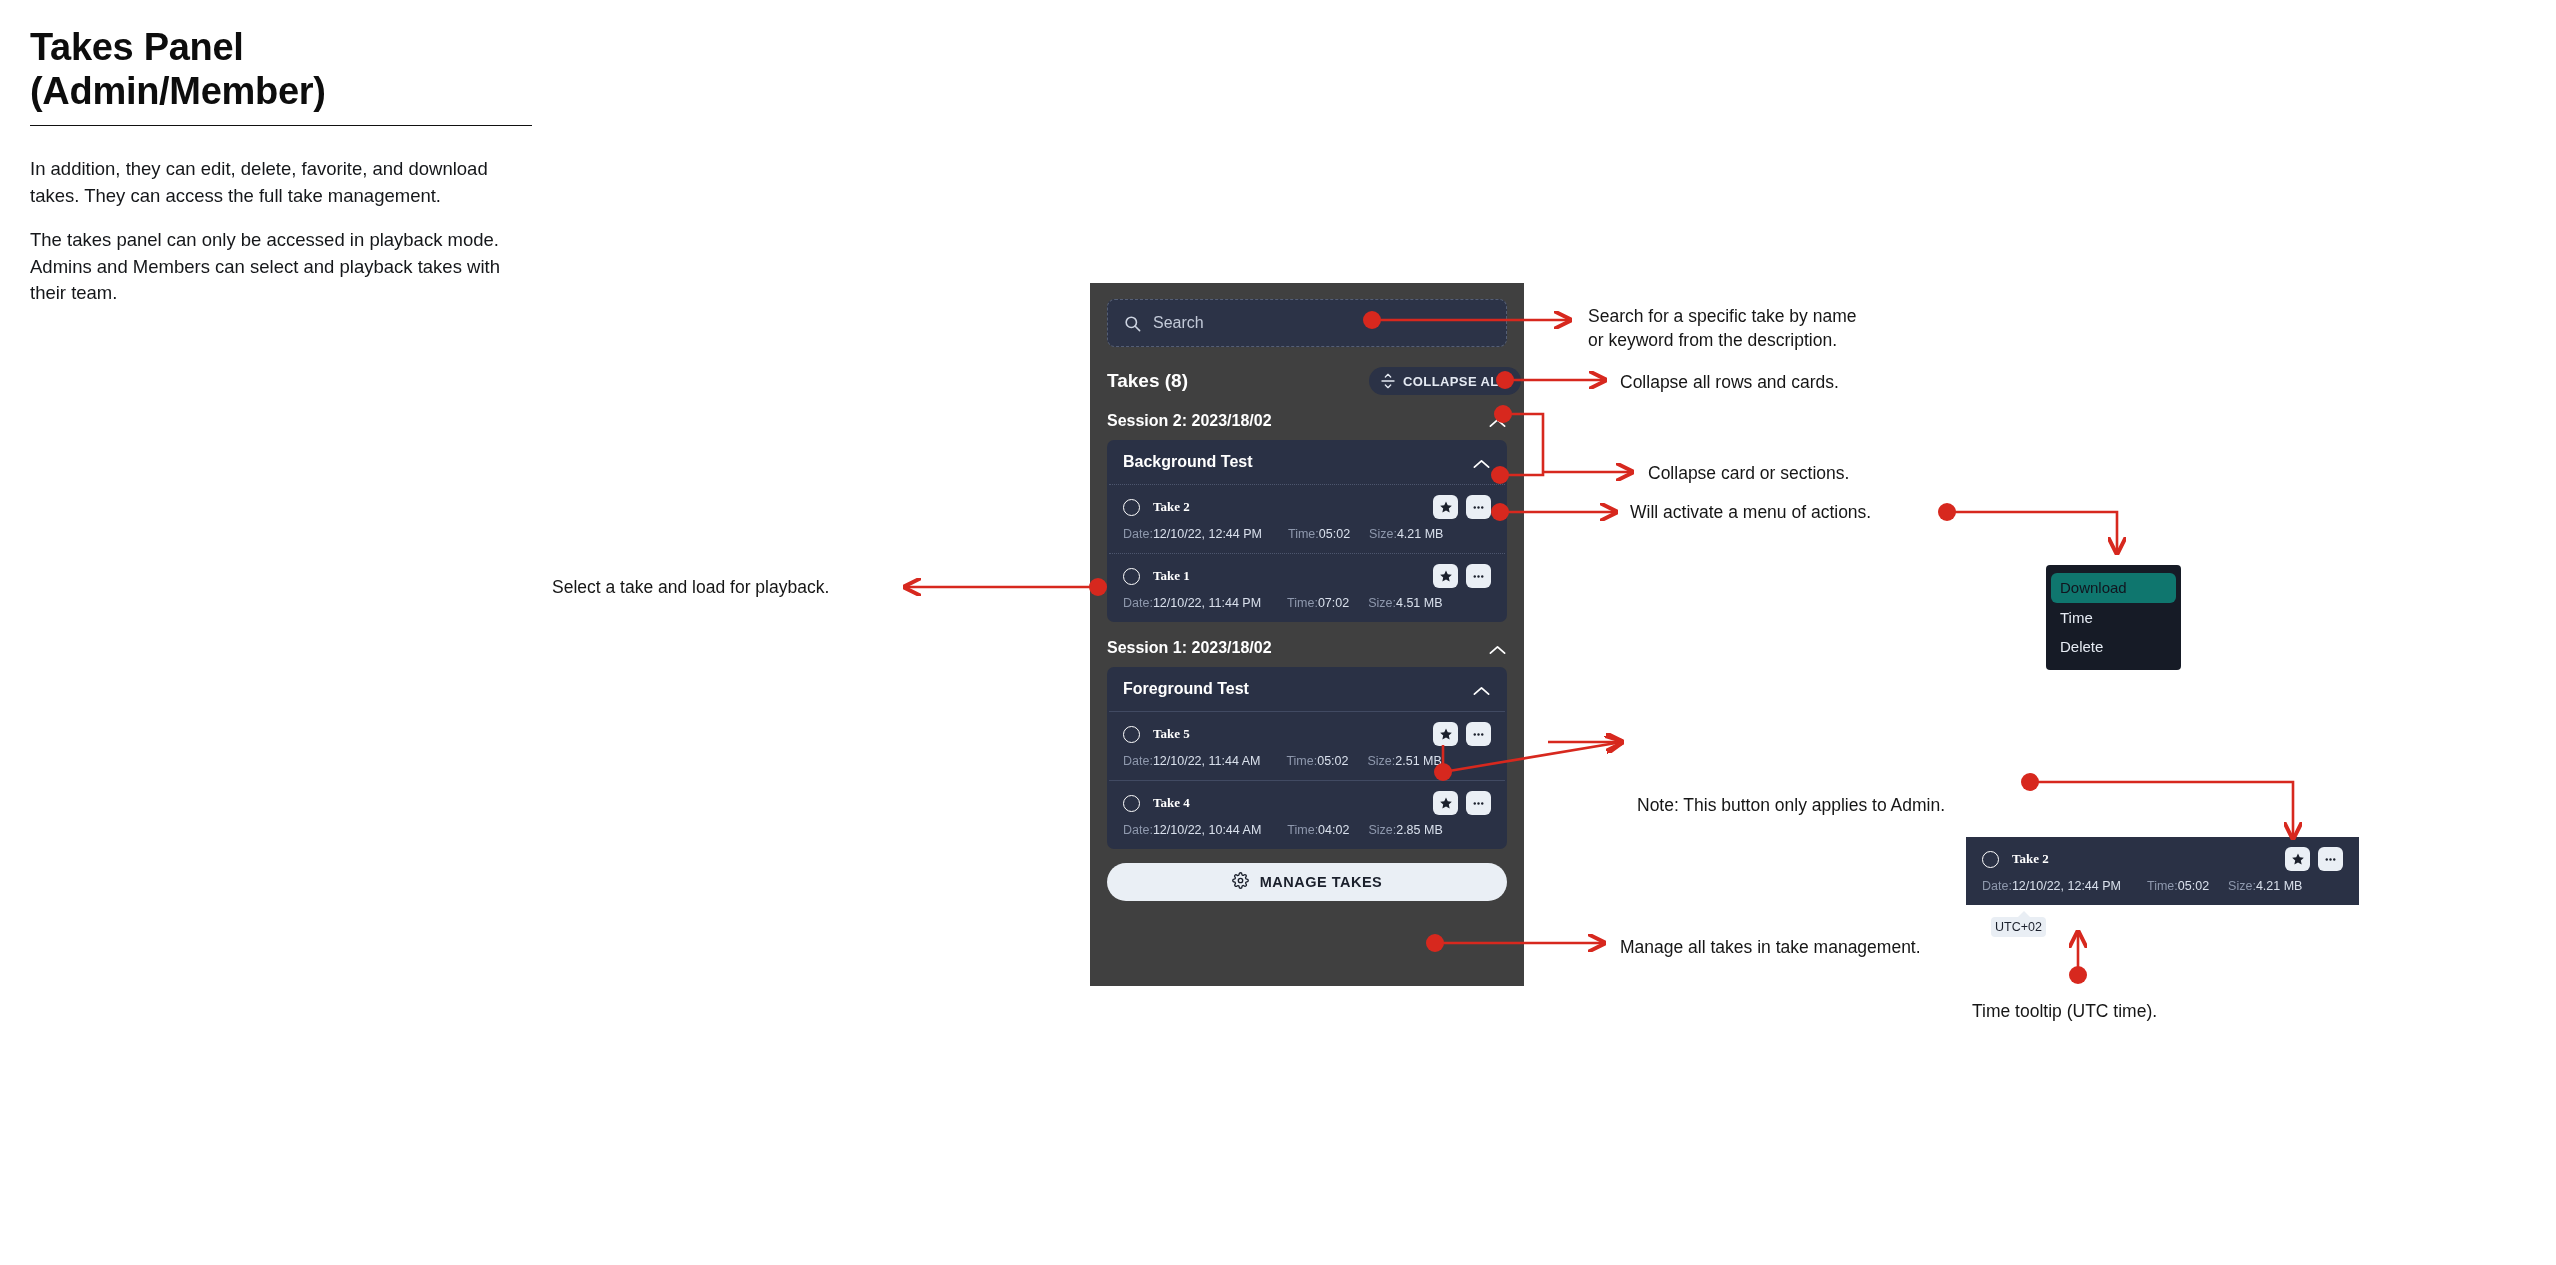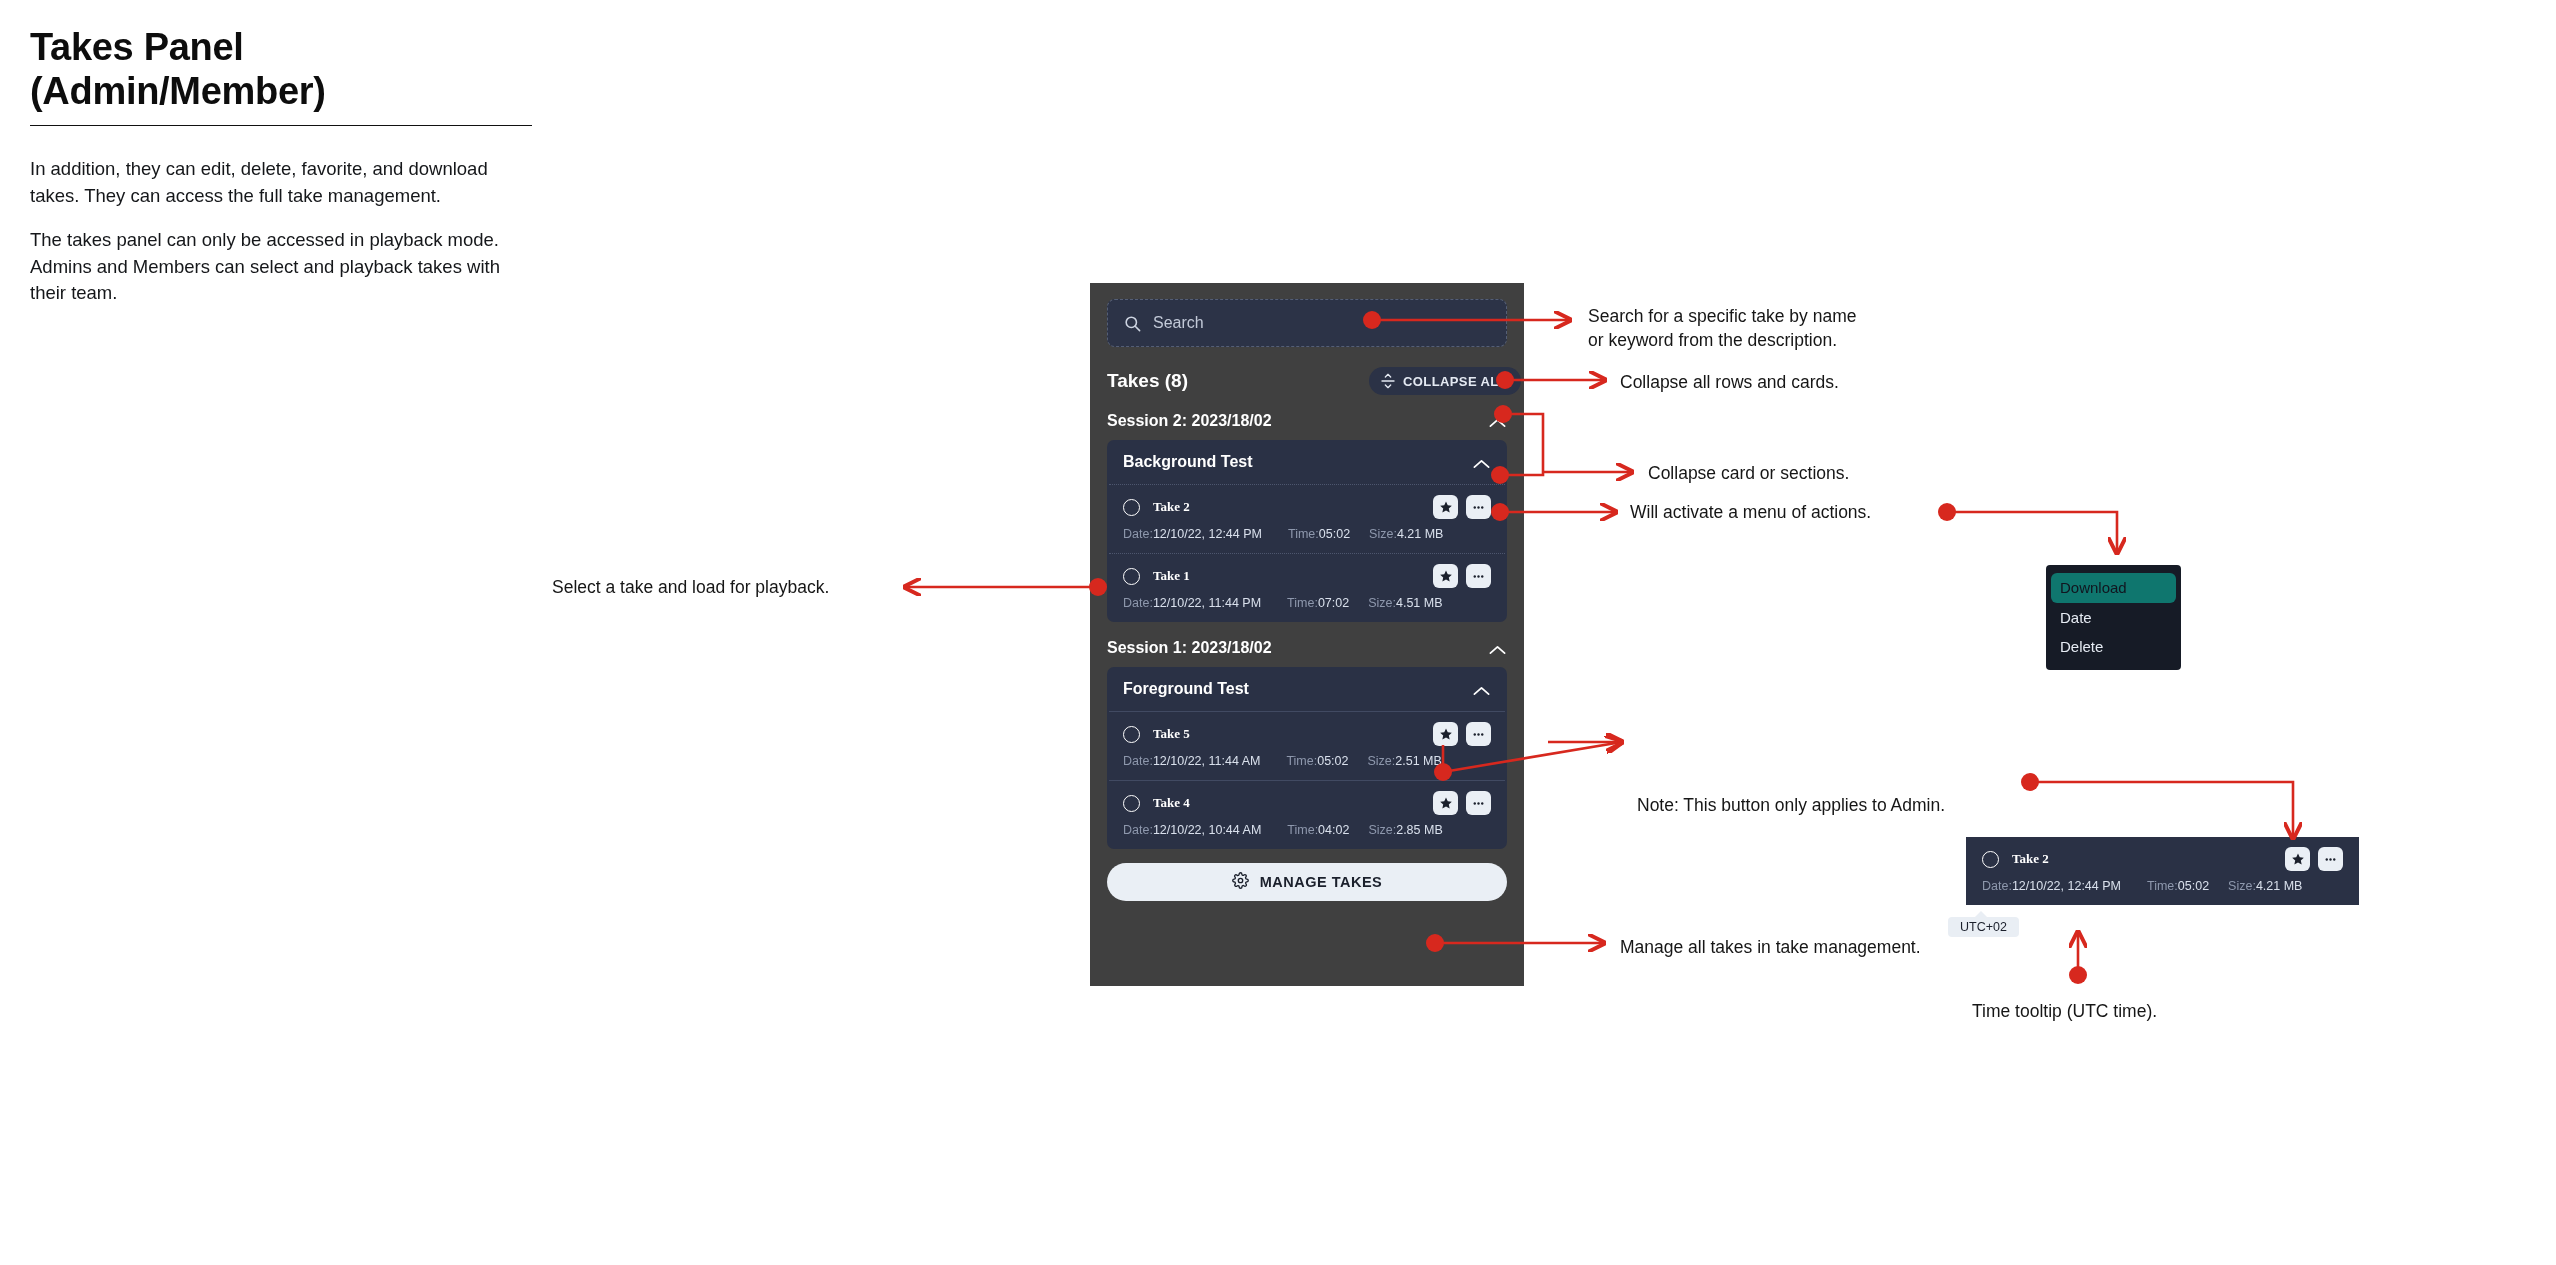--- a/index.html
+++ b/index.html
@@ -121,23 +121,23 @@
     margin: 0 5px; padding: 5px 9px;
   }
 
   
   .float-take {
     position: absolute; left: 1966px; top: 837px;
     width: 393px; background: #2a3145; padding: 10px 16px 12px 16px;
   }
 
   .tooltip {
-    position: absolute; left: 1948px; top: 917px;
+    position: absolute; left: 1991px; top: 917px;
     background: #e9eef4; border-radius: 4px;
-    padding: 3px 12px; font-size: 12.5px; color: #1b202c;
+    padding: 3px 4px; font-size: 12.5px; color: #1b202c;
   }
   .tooltip::before {
     content:""; position:absolute; left: 26px; top: -6px;
     border-left: 7px solid transparent; border-right: 7px solid transparent;
     border-bottom: 7px solid #e9eef4;
   }
 
   
   .note {
     position: absolute; font-size: 17.5px; color: #161616;
@@ -378,21 +378,21 @@
             <path d="M19.4 15a1.6 1.6 0 0 0 .32 1.77l.06.06a1.95 1.95 0 1 1-2.76 2.76l-.06-.06A1.6 1.6 0 0 0 15 19.4a1.6 1.6 0 0 0-.97 1.47V21a1.95 1.95 0 1 1-3.9 0v-.09A1.6 1.6 0 0 0 9 19.4a1.6 1.6 0 0 0-1.77.32l-.06.06a1.95 1.95 0 1 1-2.76-2.76l.06-.06A1.6 1.6 0 0 0 4.6 15a1.6 1.6 0 0 0-1.47-.97H3a1.95 1.95 0 1 1 0-3.9h.09A1.6 1.6 0 0 0 4.6 9a1.6 1.6 0 0 0-.32-1.77l-.06-.06a1.95 1.95 0 1 1 2.76-2.76l.06.06A1.6 1.6 0 0 0 9 4.6h.08A1.6 1.6 0 0 0 10.05 3.13V3a1.95 1.95 0 1 1 3.9 0v.09A1.6 1.6 0 0 0 15 4.6a1.6 1.6 0 0 0 1.77-.32l.06-.06a1.95 1.95 0 1 1 2.76 2.76l-.06.06A1.6 1.6 0 0 0 19.4 9v.08a1.6 1.6 0 0 0 1.47.97H21a1.95 1.95 0 1 1 0 3.9h-.09a1.6 1.6 0 0 0-1.47.97z"></path>
           </svg>
         </span>
         <span class="manage-lb">MANAGE TAKES</span>
       </div>
     </div>
   </div>
 
   <div class="ctx">
     <div class="ctx-item active">Download</div>
-    <div class="ctx-item">Date</div>
+    <div class="ctx-item">Time</div>
     <div class="ctx-item">Delete</div>
   </div>
 
   <div class="float-take">
     <div class="take-top">
       <span class="radio"></span>
       <span class="take-name">Take 2</span>
       <span class="take-acts">
         <span class="abtn">
           <svg viewBox="0 0 24 24" width="14" height="14" fill="#1b202c">

